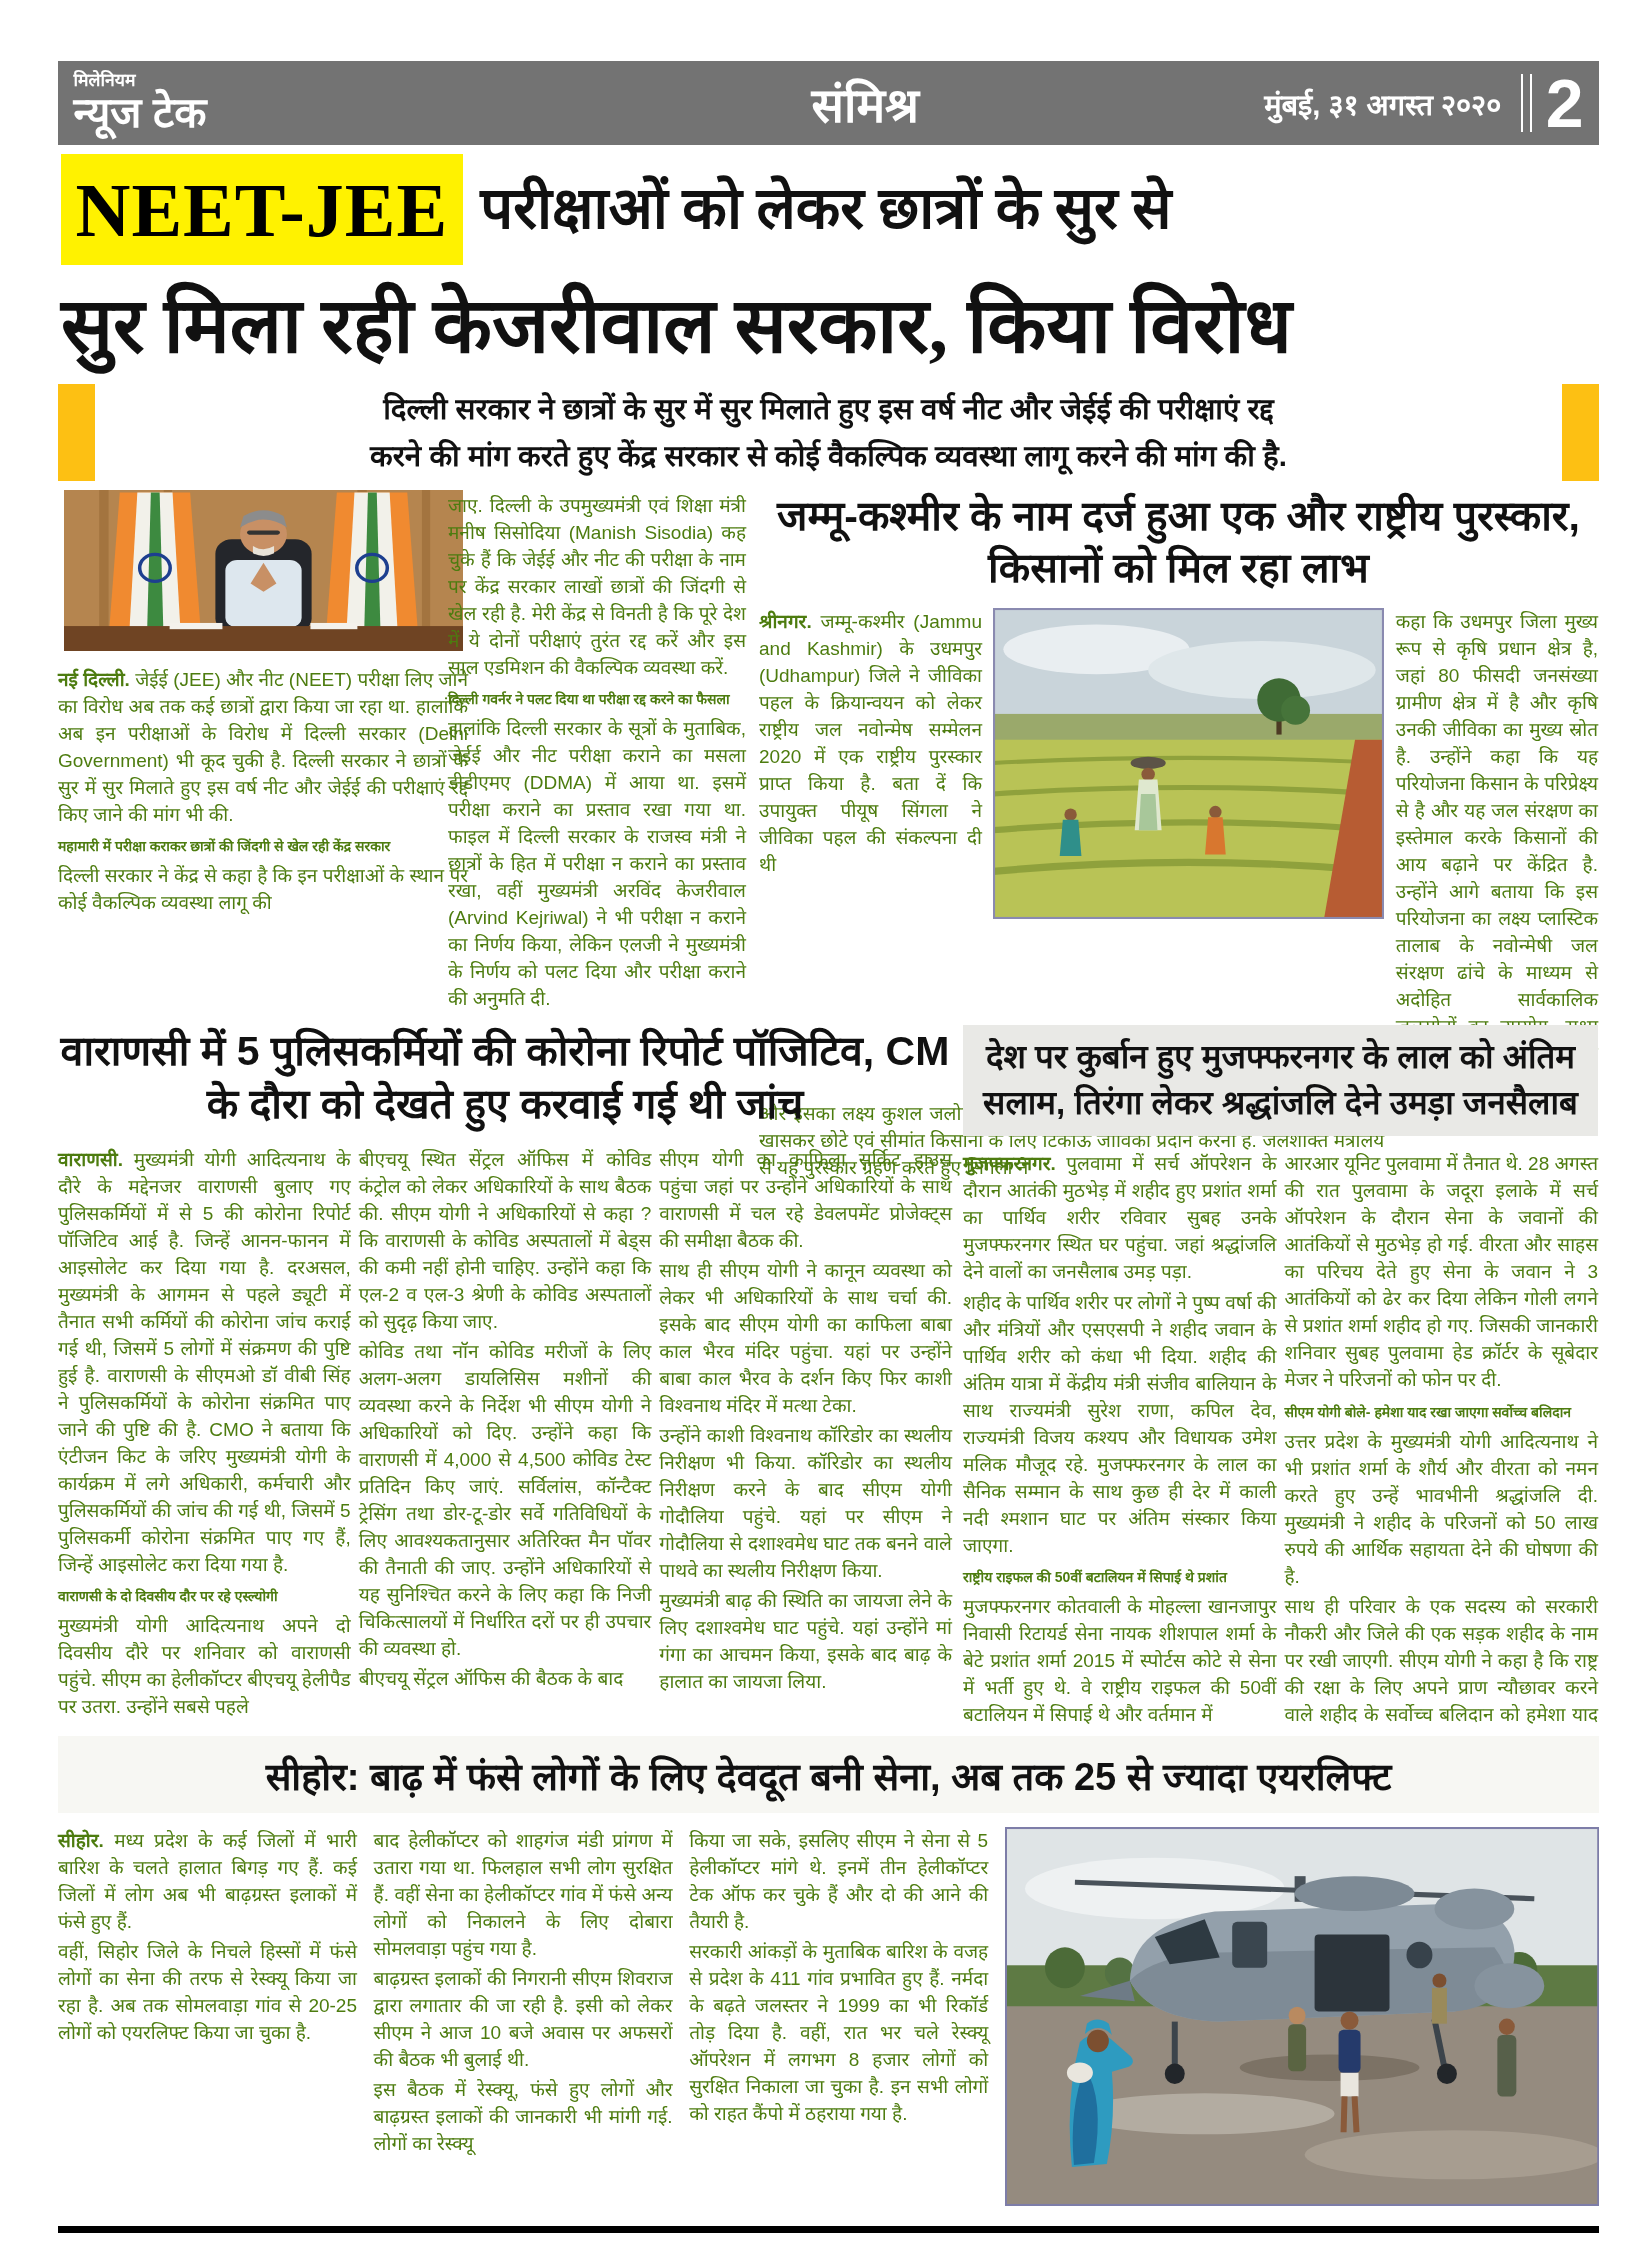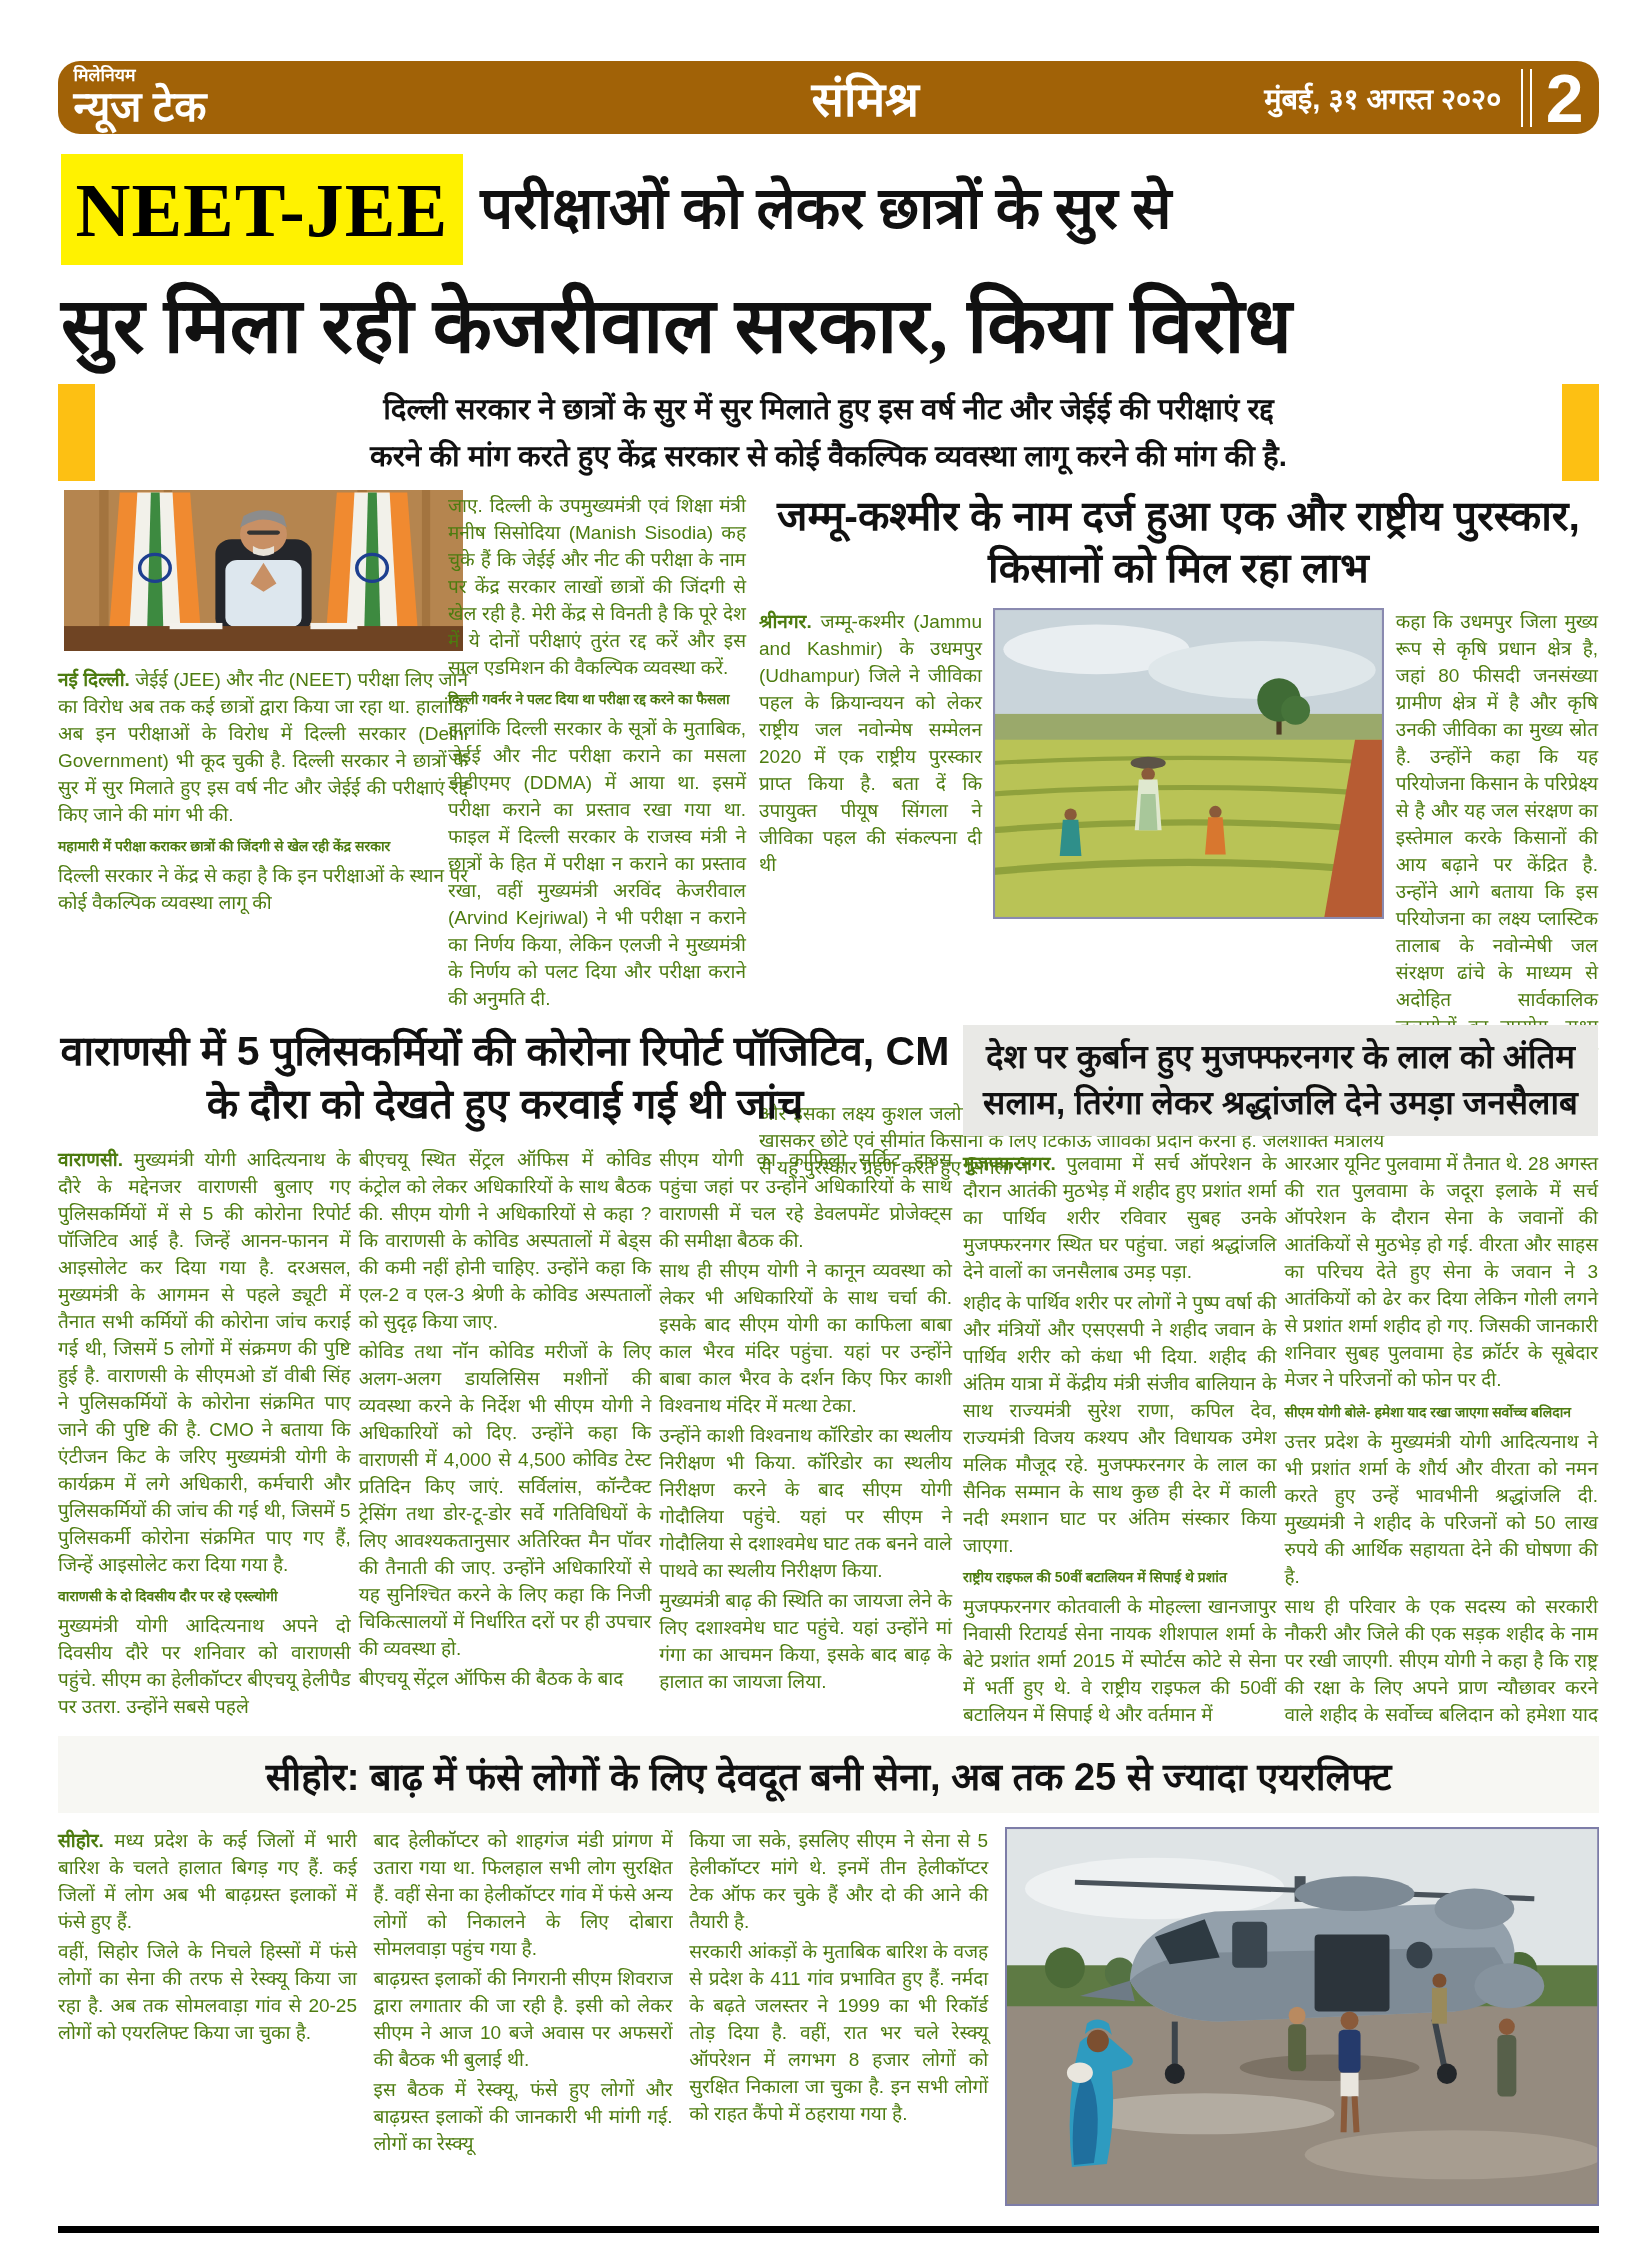--- a/index.html
+++ b/index.html
@@ -1,22 +1,22 @@
 <!DOCTYPE html>
 <html style="font-size:8.3px"><head>
 <meta charset="utf-8">
 <style>
   html,body{margin:0;padding:0;}
   body{
     width:1650px;height:2261px;position:relative;background:#fff;
     font-family:"Liberation Sans",sans-serif;color:#111;overflow:hidden;
   }
   
-  .masthead{position:absolute;left:58px;top:61px;width:1541px;height:73px;
-    background:#a16207;display:flex;align-items:center;padding:0 15.5px;box-sizing:border-box;border-radius:22px;}
+  .masthead{position:absolute;left:58px;top:61px;width:1541px;height:84px;
+    background:#737373;display:flex;align-items:center;padding:0 15.5px;box-sizing:border-box;}
   .brand{display:flex;flex-direction:column;line-height:1;color:#fff;width:393px;}
   .brand .kicker{font-size:17.6px;font-weight:bold;margin-bottom:2.1px;}
   .brand .title{font-size:42px;font-weight:bold;}
   .m-center{flex:1;text-align:center;color:#fff;font-size:48px;font-weight:bold;}
   .m-right{display:flex;align-items:center;color:#fff;}
   .m-date{font-size:29px;font-weight:bold;margin-right:19.7px;}
   .m-div{width:7.2px;height:58px;border-left:2.1px solid #fff;border-right:2.1px solid #fff;margin-right:13.5px;}
   .m-page{font-size:68px;font-weight:bold;line-height:1;}
   
   .lead-head{position:absolute;left:61px;top:154px;width:1541px;font-family:Liberation Serif, serif;}

